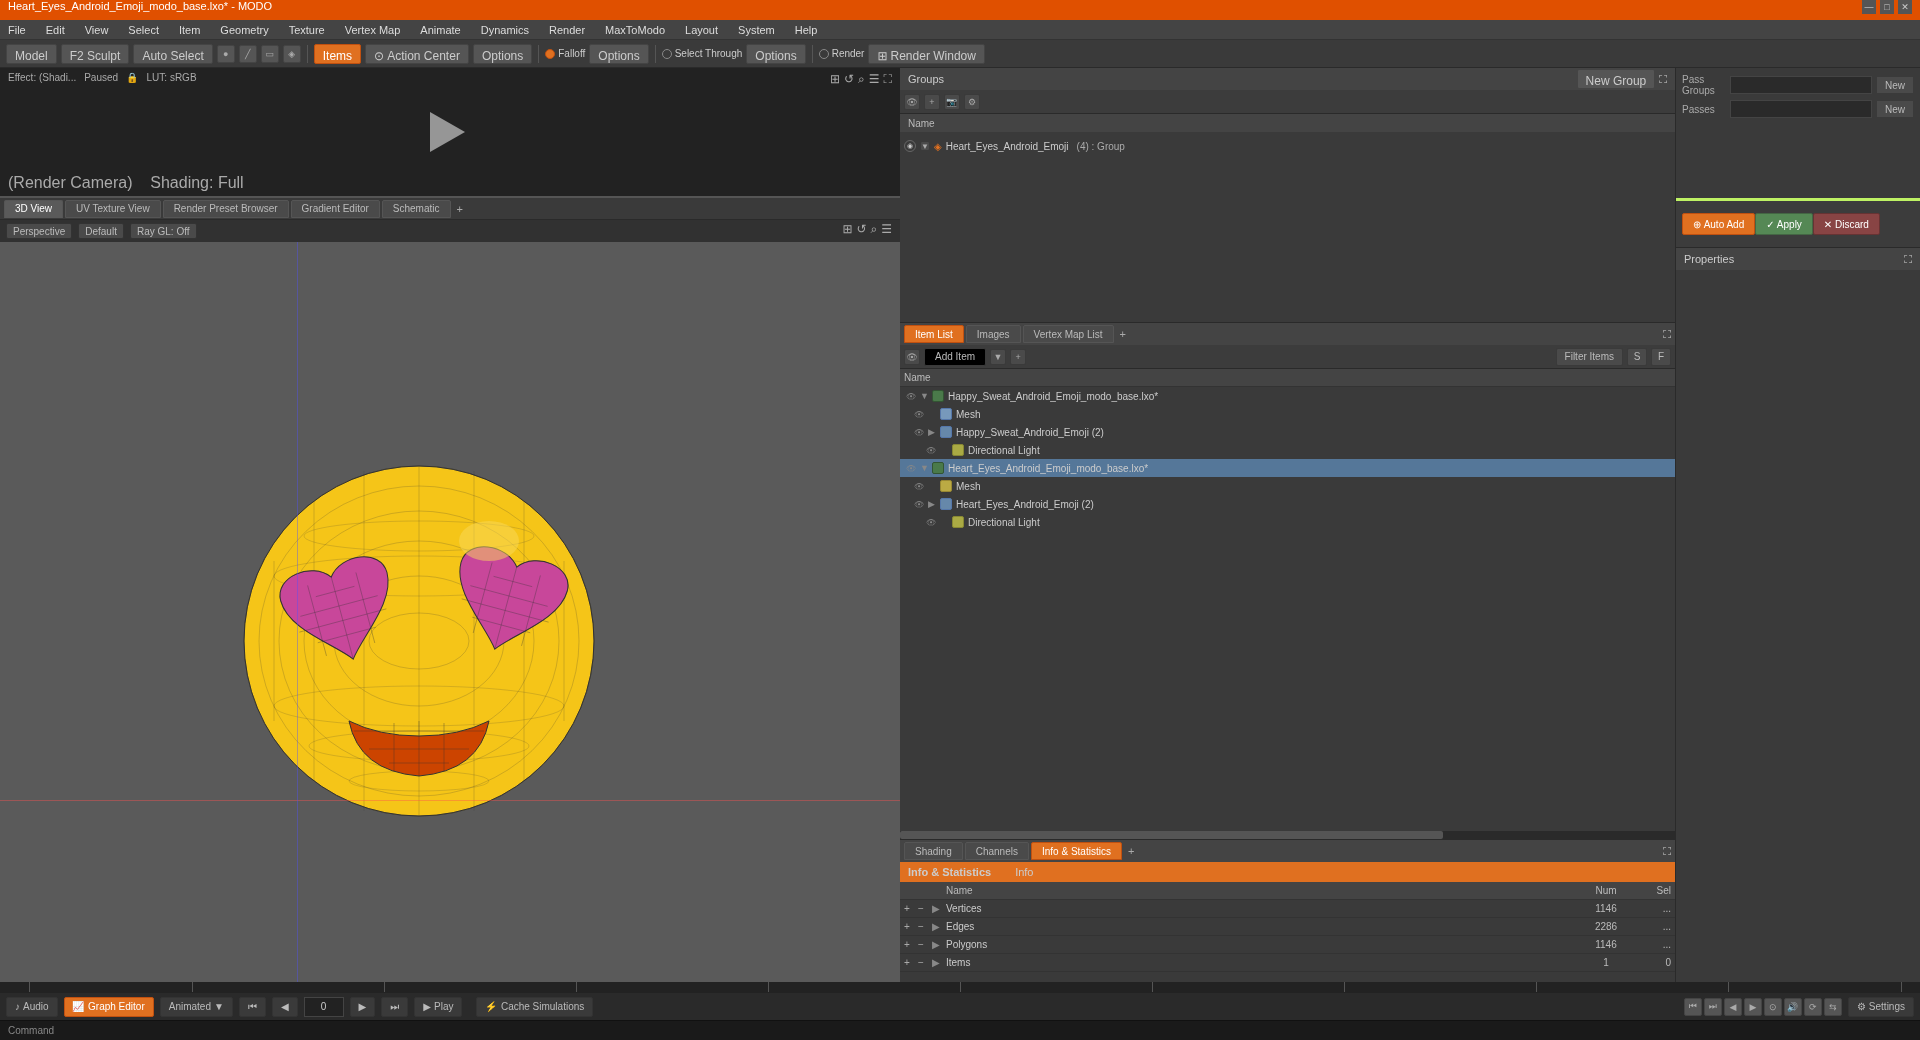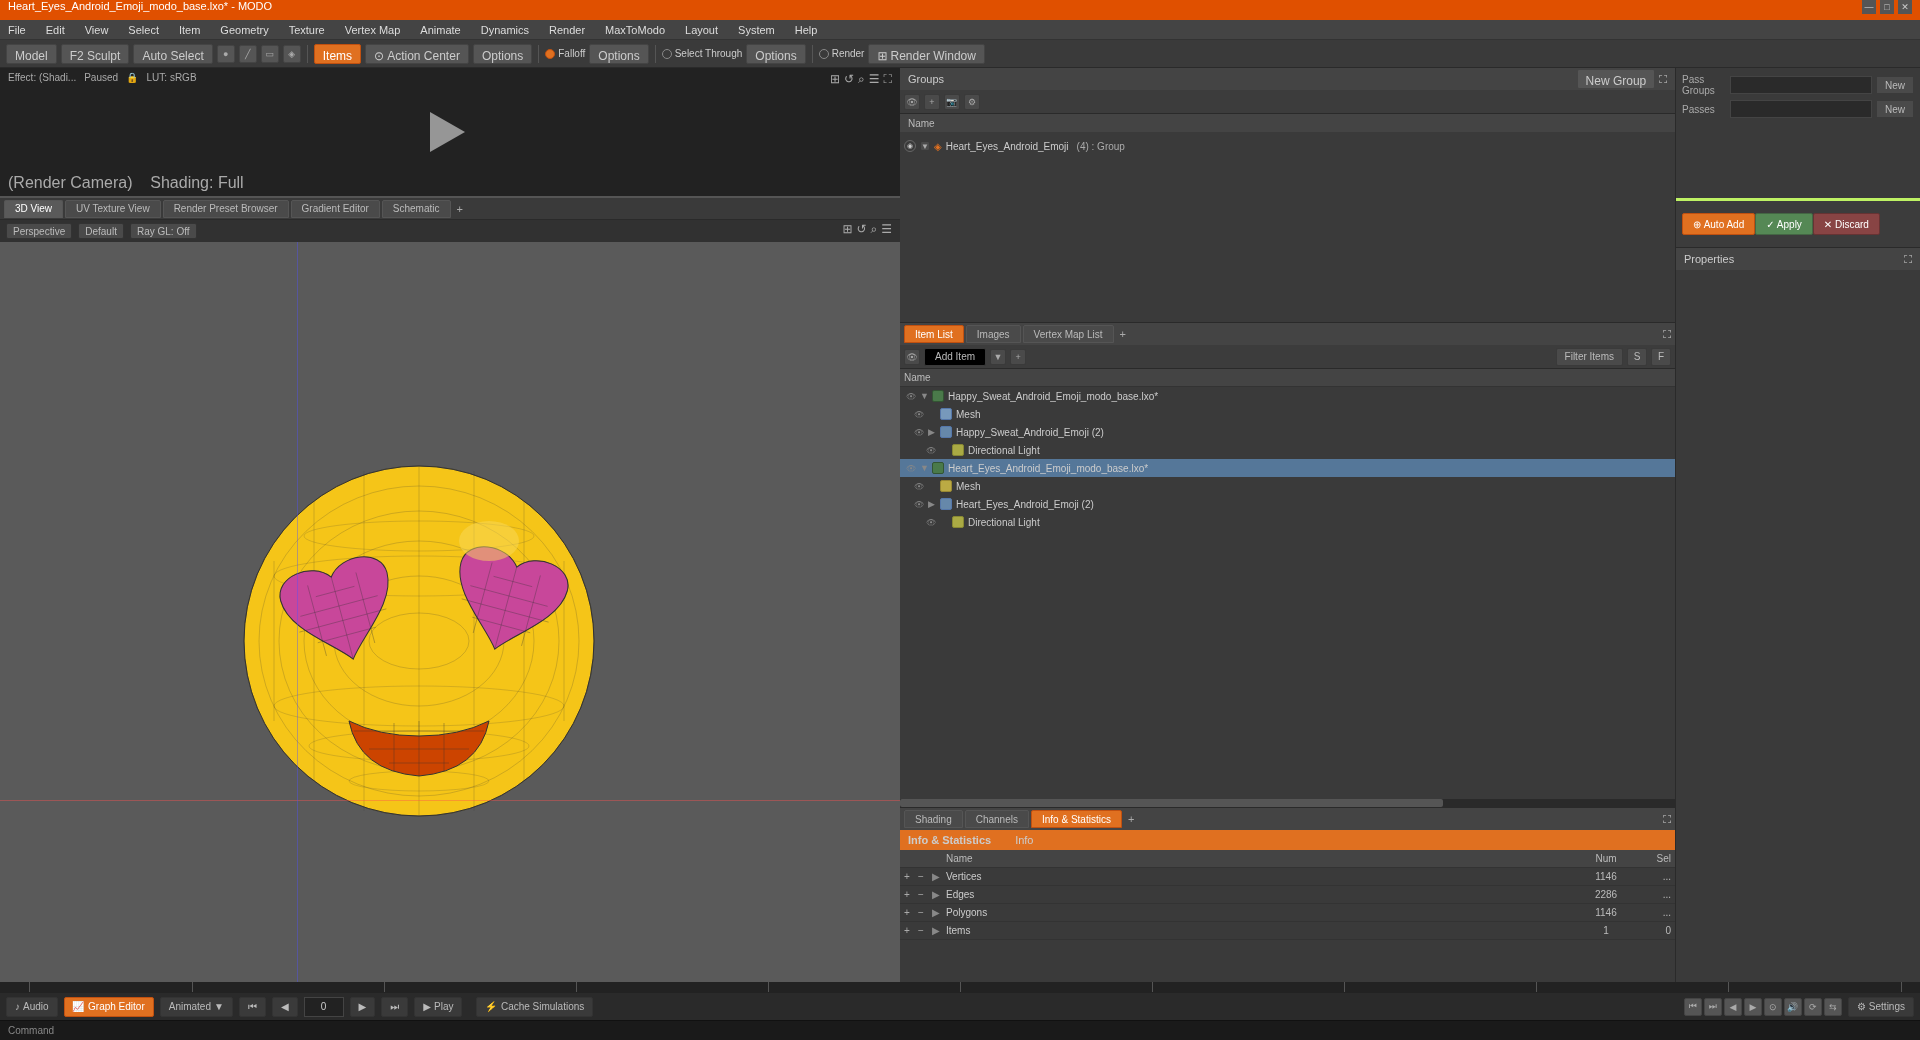--- a/index.html
+++ b/index.html
@@ -531,21 +531,21 @@
       position: absolute;
       left: 0;
       width: 70%;
       height: 100%;
       background: #555;
       border-radius: 2px;
     }
 
     
     #stats-panel {
-      height: 232px;
+      height: 200px;
       background: #3a3a3a;
       display: flex;
       flex-direction: column;
     }
     #stats-tabs {
       height: 22px;
       background: #444;
       display: flex;
       align-items: center;
       padding: 0 4px;

